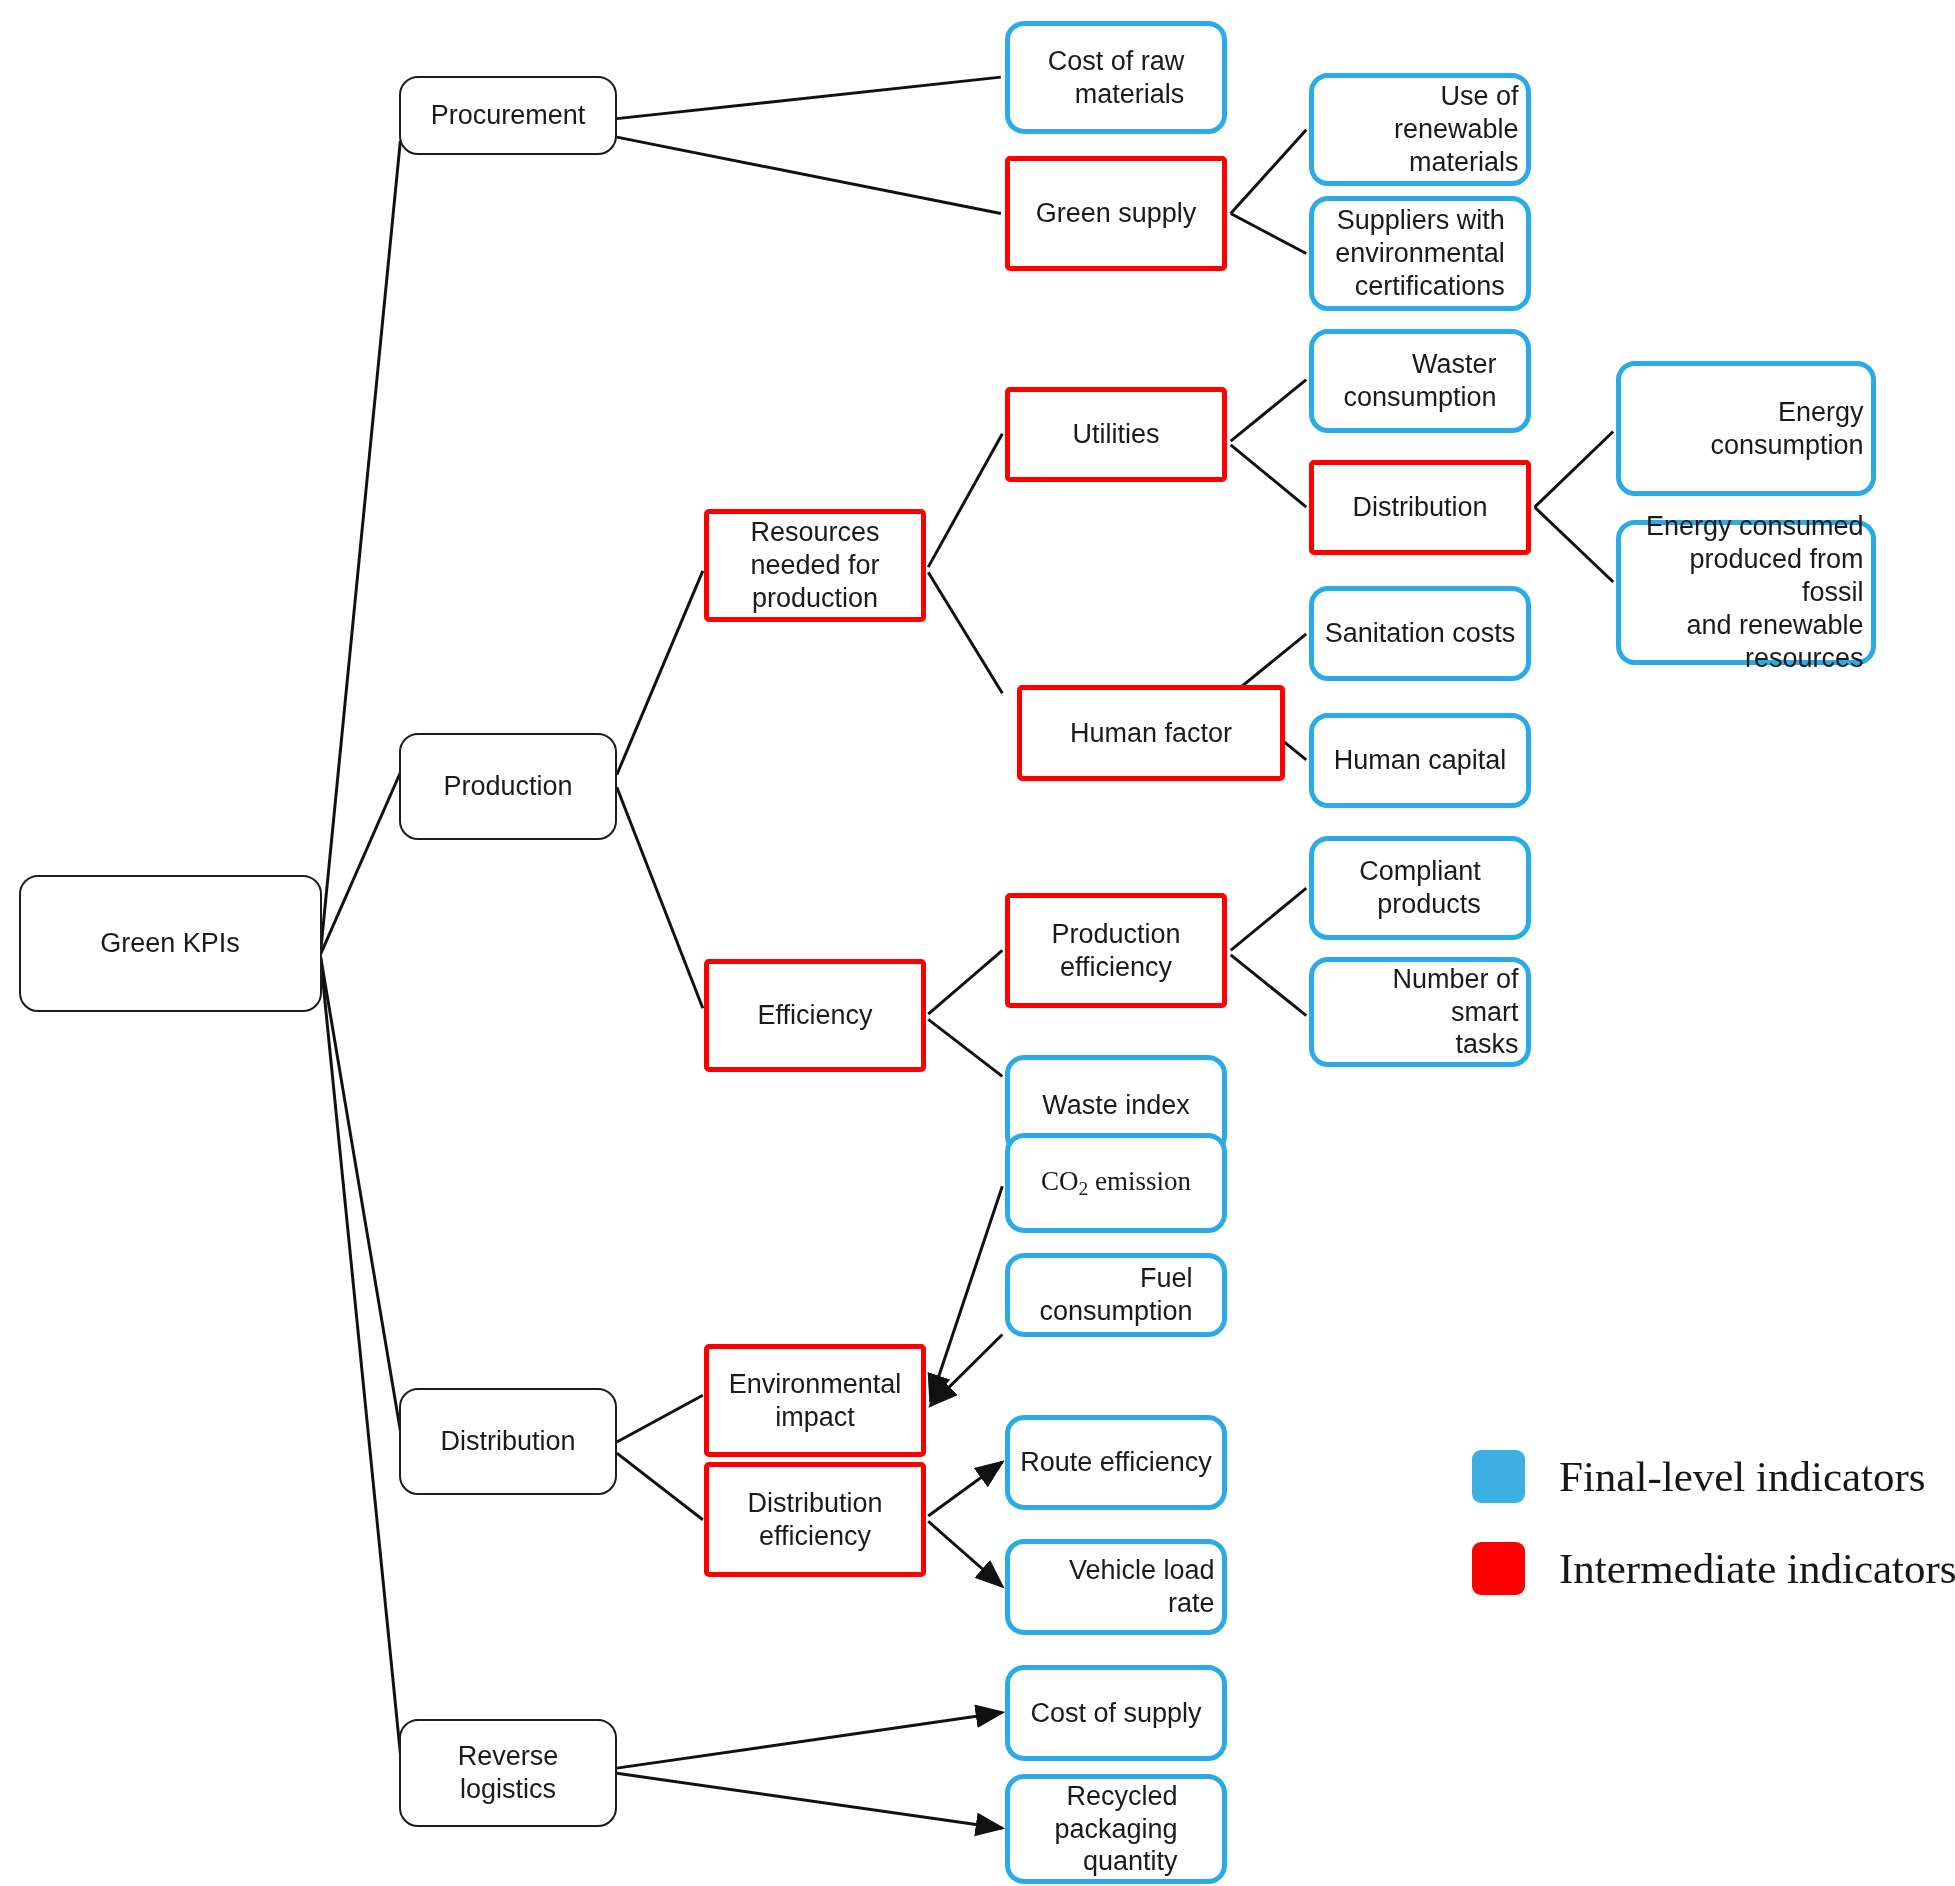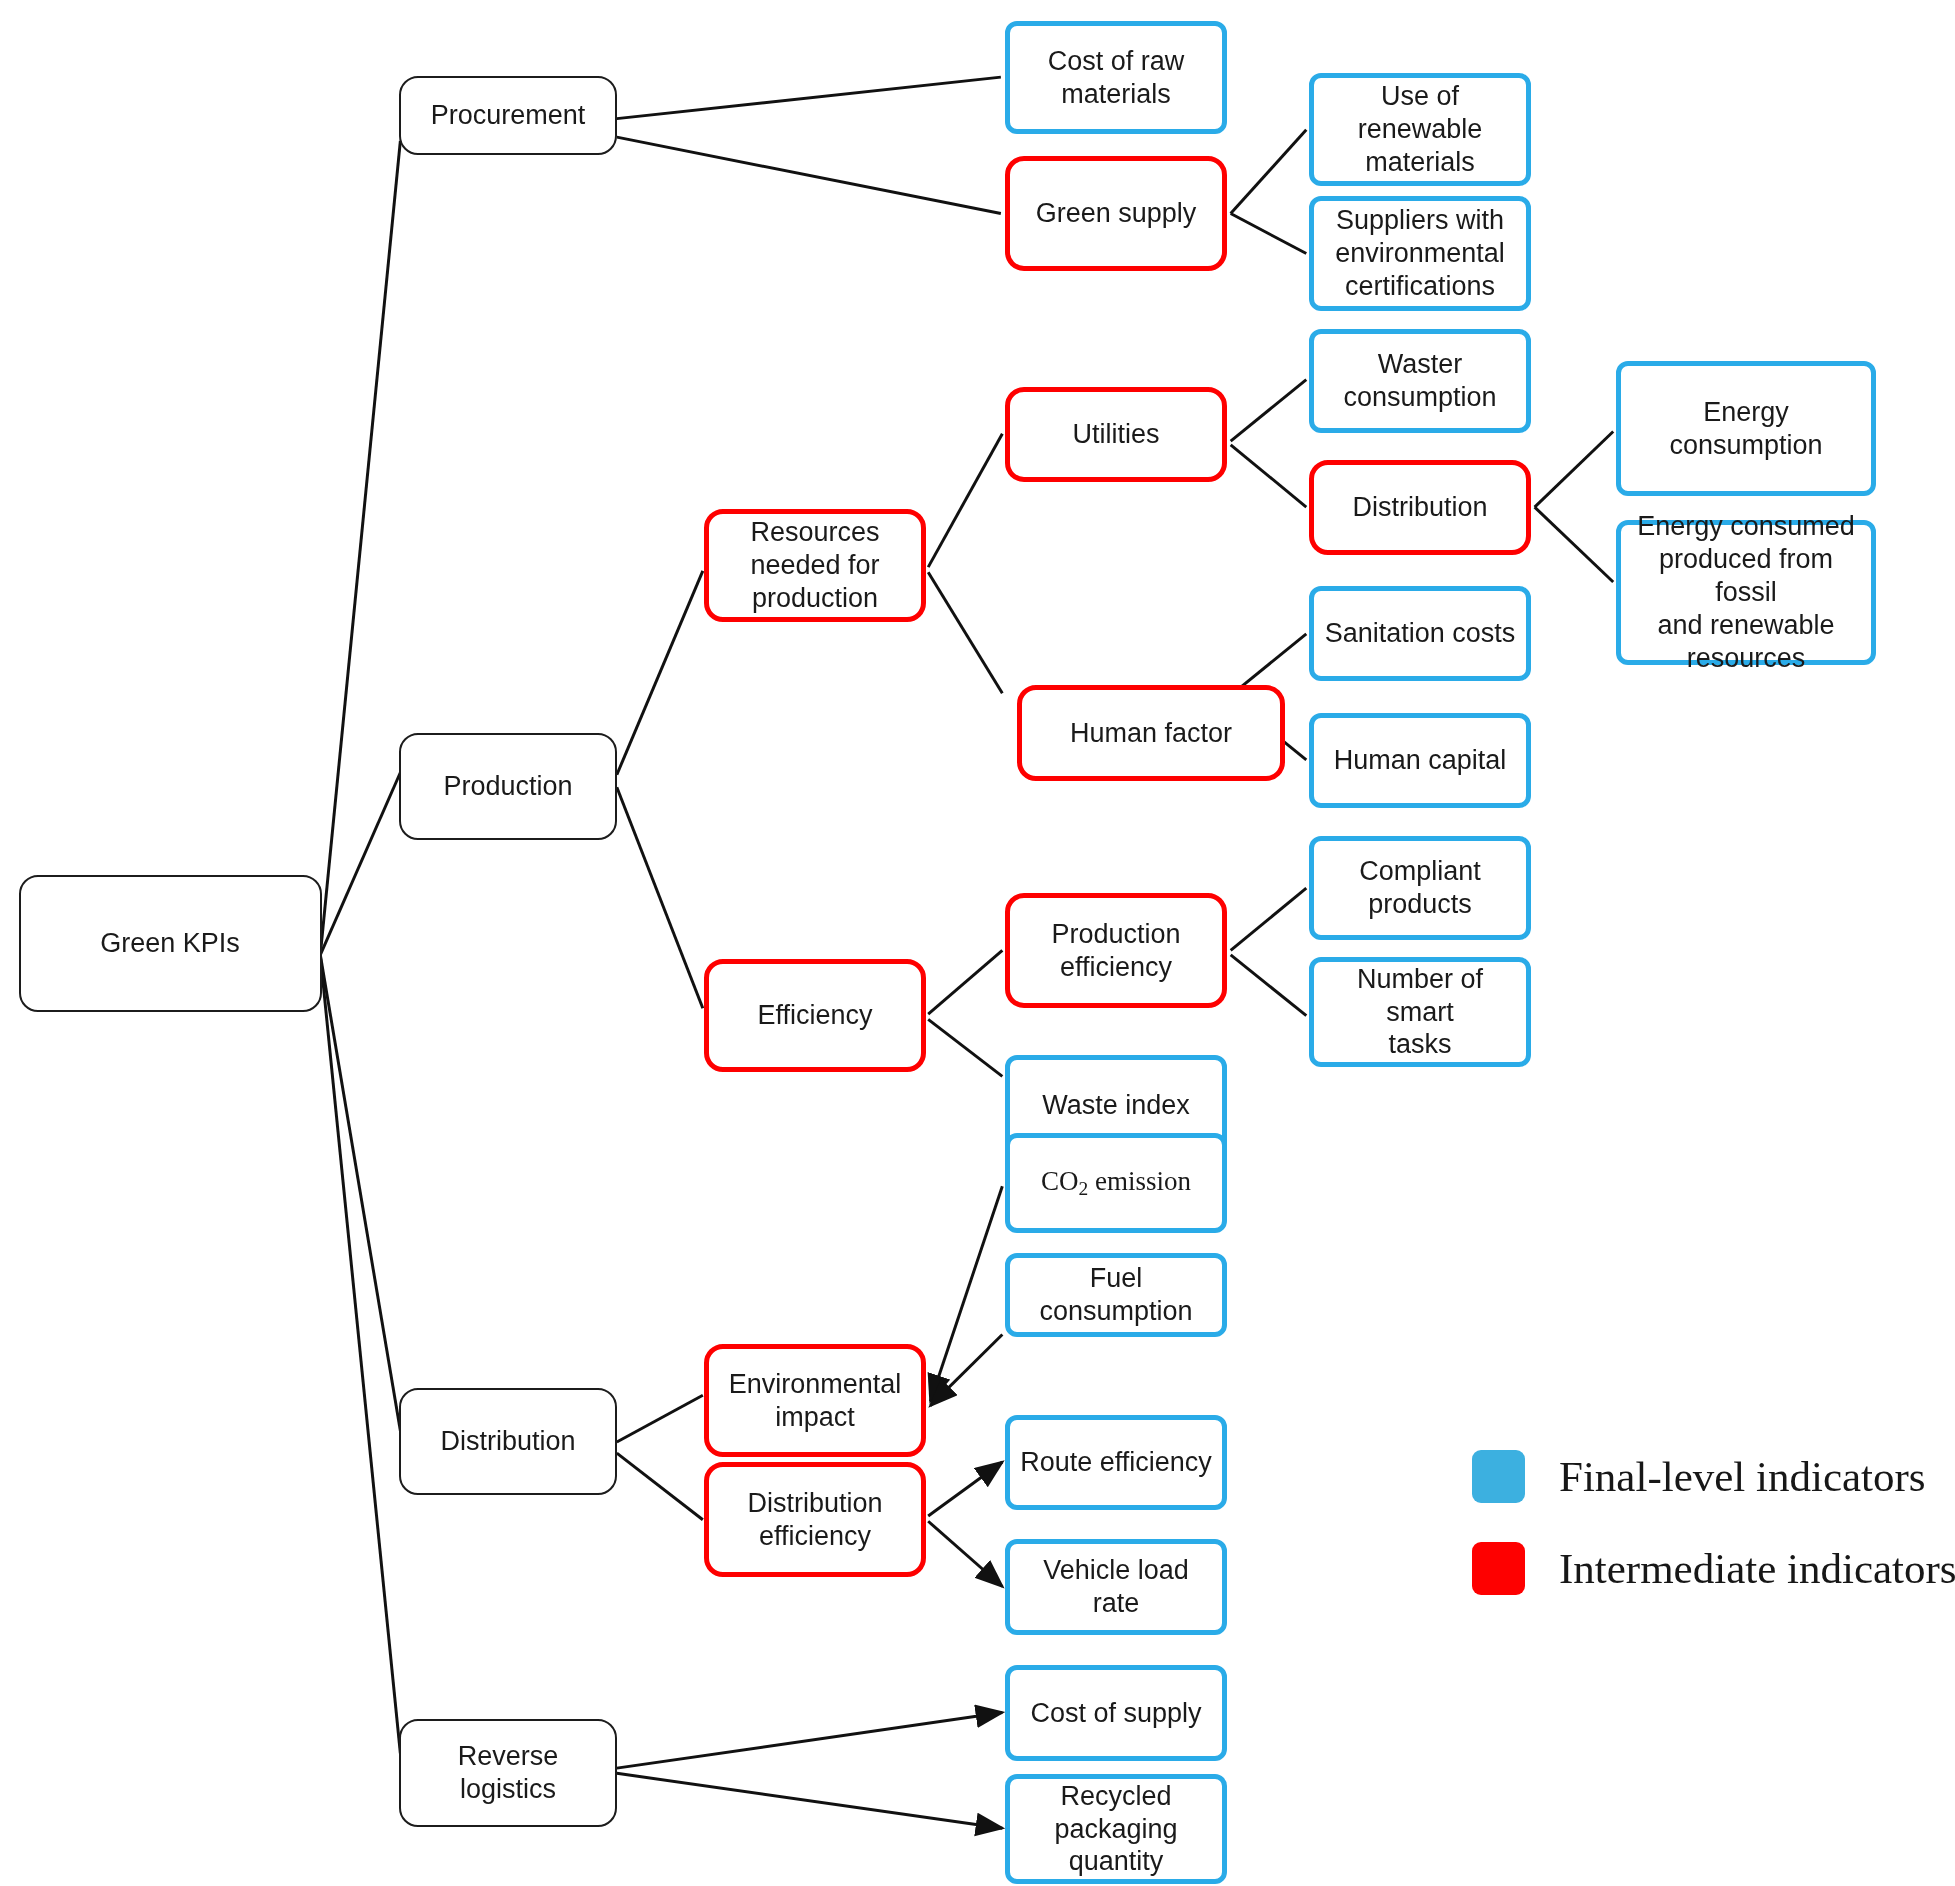--- a/index.html
+++ b/index.html
@@ -25,27 +25,28 @@
     font-family:"Liberation Sans", sans-serif;
     padding:3px 7.4px;
   }
   .node.plain{
     border:2.2px solid #1c1c1c;
     border-radius:19px;
     font-size:27px;
   }
   .node.red{
     border:5.2px solid #fe0000;
+    border-radius:5px;
+    font-size:27px;
+  }
+  .node.blue{
+    border:5.2px solid #2aabe8;
     border-radius:19px;
     font-size:27px;
-  }
-  .node.blue{
-    border:5.2px solid #2aabe8;
-    border-radius:12px;
-    font-size:27px;
+    text-align:right;
   }
   .node .lbl{display:block;white-space:pre-line;}
   .sub{font-size:0.72em;vertical-align:-0.28em;}
   .serifnode{font-family:"Liberation Serif", serif;}
 
   
   #legend{position:absolute;left:1472px;top:1450px;width:475px;}
   .legend-row{display:flex;align-items:center;margin-bottom:39px;}
   .swatch{width:53px;height:53px;border-radius:9px;flex:0 0 auto;}
   .swatch.blue{background:#3cb0e0;}

